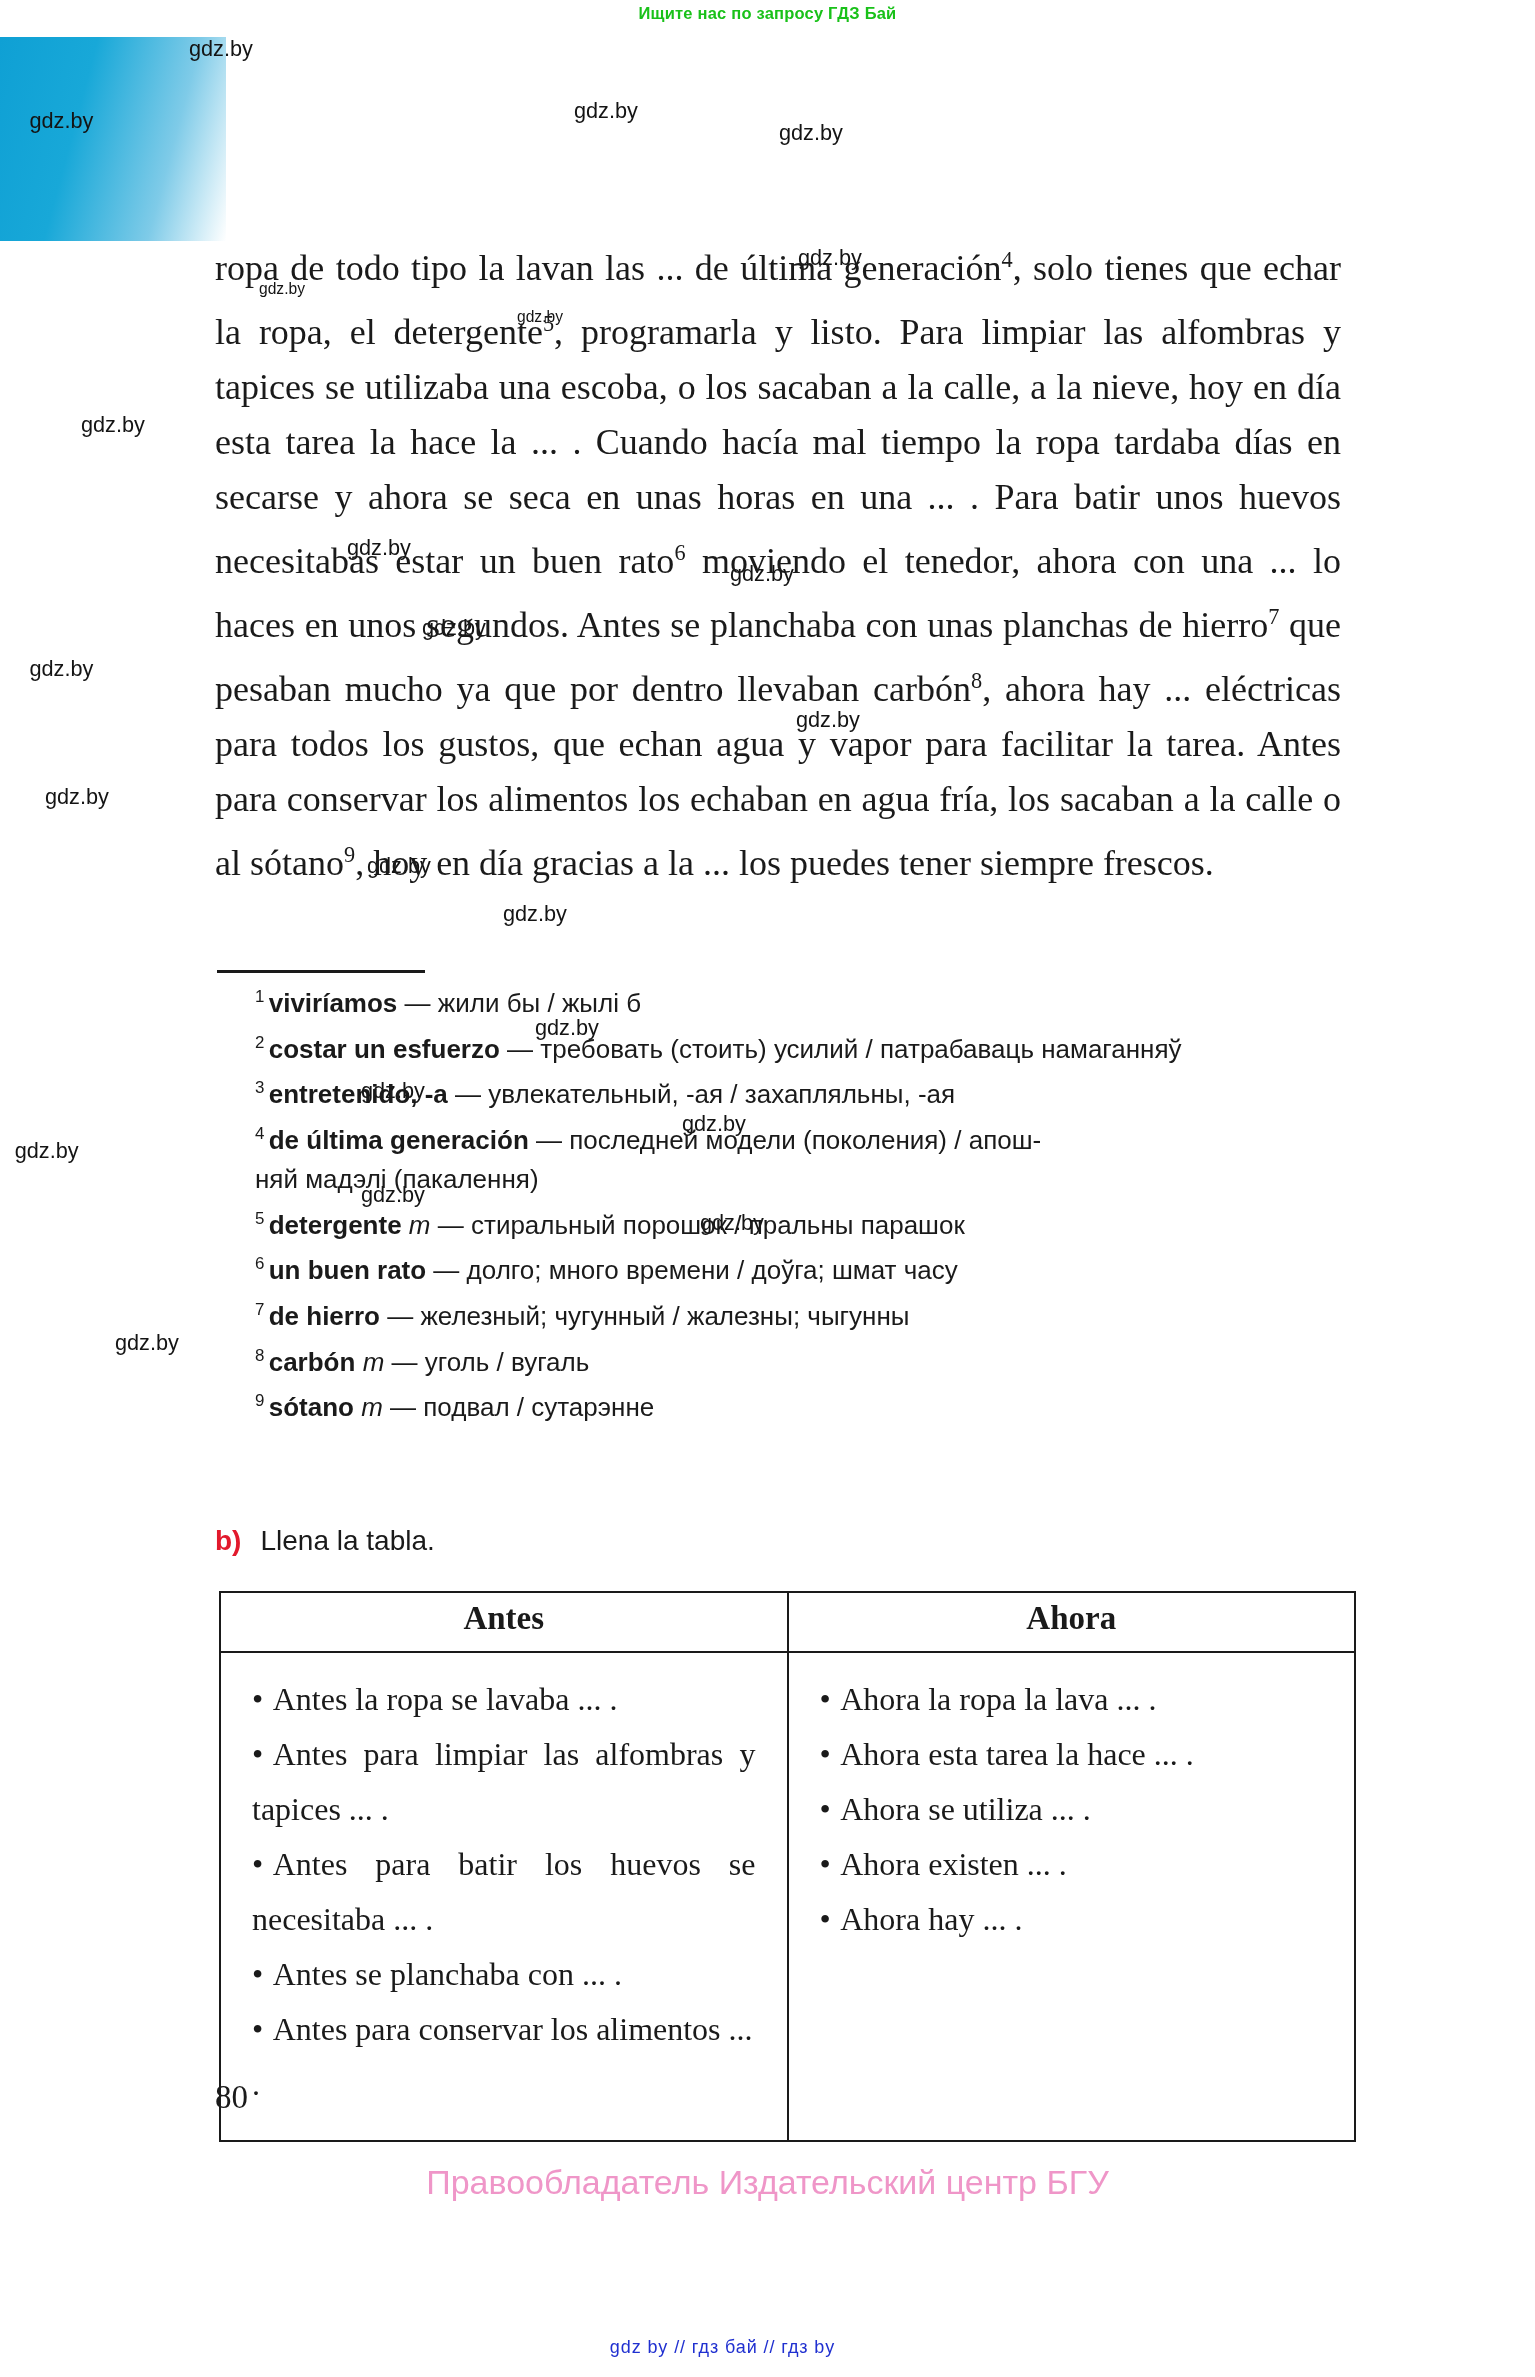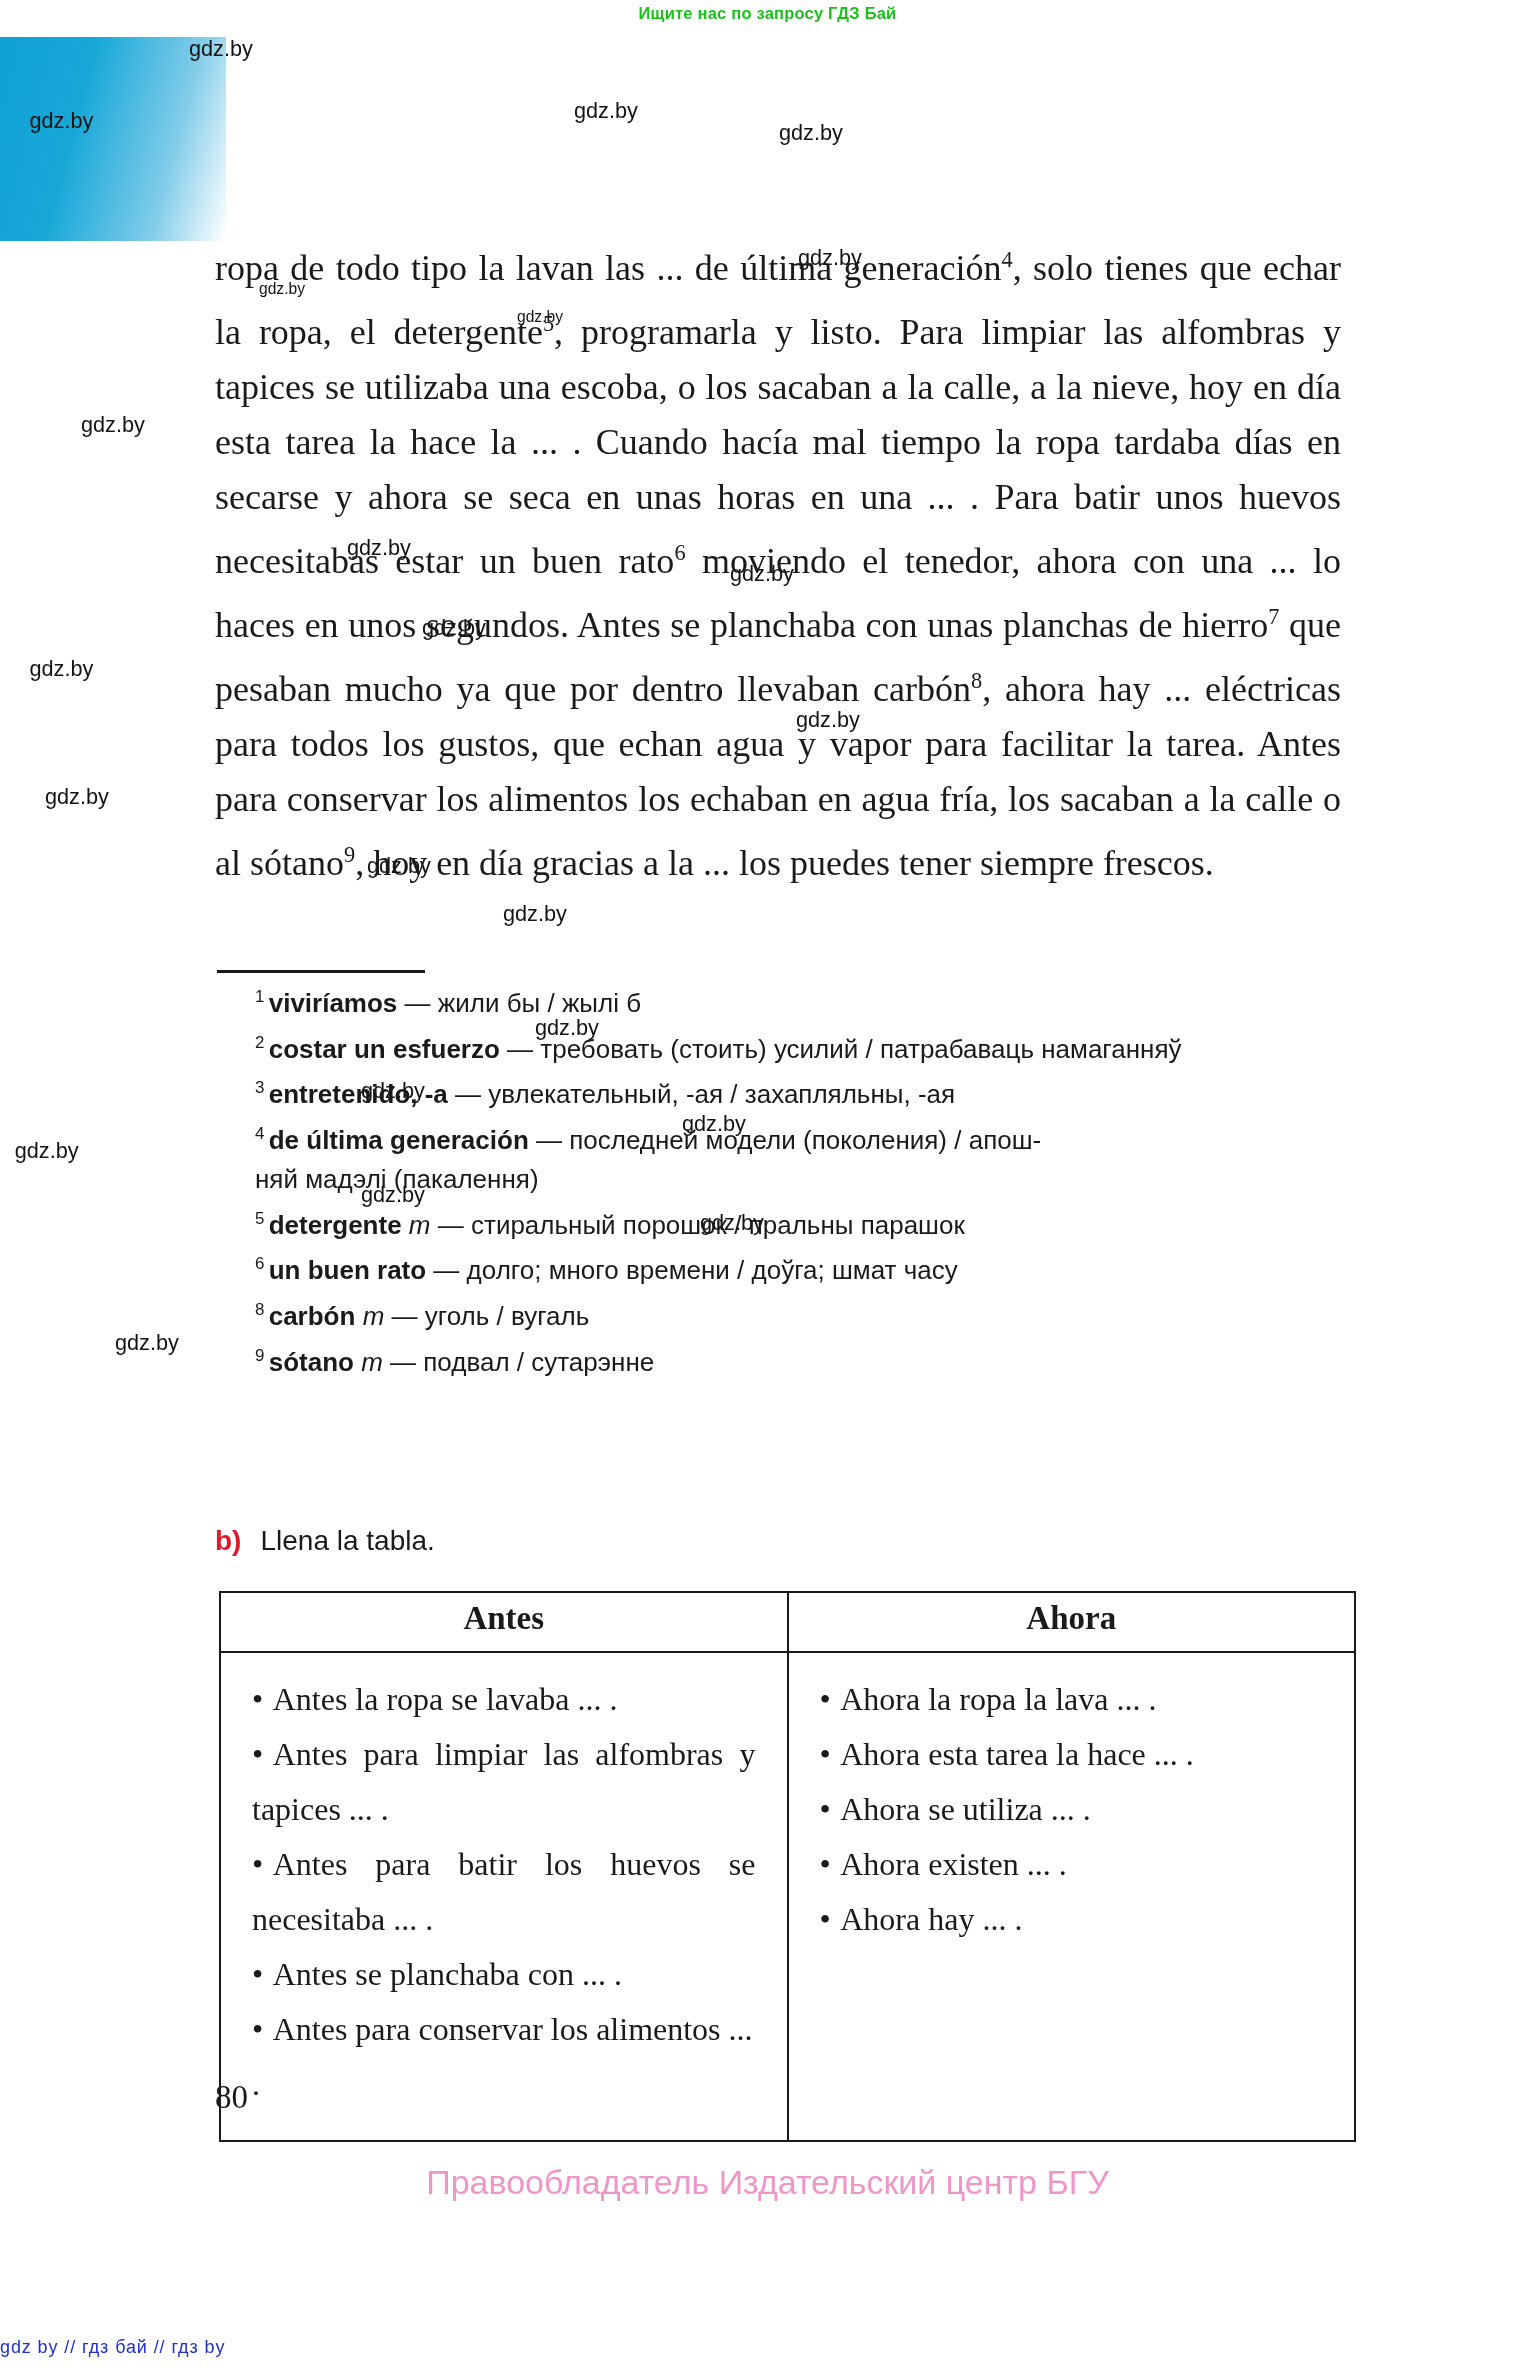--- a/index.html
+++ b/index.html
@@ -171,20 +171,21 @@
     font-size: 34px;
     color: #ef96c8;
   }
 
   
   .bottom-links {
     position: absolute;
     left: 0;
     top: 2337px;
     width: 1445px;
+    text-align: center;
     font-family: "Liberation Sans", sans-serif;
     font-size: 18px;
     color: #2030d0;
     letter-spacing: 0.9px;
   }
 </style>
 </head>
 <body>
 
 <div id="page">
@@ -223,20 +224,21 @@
 
   <div class="fn-rule"></div>
 
   <div class="footnotes" id="footnotes">
       <div class="fn"><sup>1</sup><b>viviríamos</b> — жили бы / жылі б</div>
       <div class="fn"><sup>2</sup><b>costar un esfuerzo</b> — требовать (стоить) усилий / патрабаваць намаганняў</div>
       <div class="fn"><sup>3</sup><b>entretenido, -a</b> — увлекательный, -ая / захапляльны, -ая</div>
       <div class="fn"><sup>4</sup><b>de última generación</b> — последней модели (поколения) / апош-<br>няй мадэлі (пакалення)</div>
       <div class="fn"><sup>5</sup><b>detergente</b> <i>m</i> — стиральный порошок / пральны парашок</div>
       <div class="fn"><sup>6</sup><b>un buen rato</b> — долго; много времени / доўга; шмат часу</div>
+      <div class="fn"><sup>7</sup><b>de hierro</b> — железный; чугунный / жалезны; чыгунны</div>
       <div class="fn"><sup>8</sup><b>carbón</b> <i>m</i> — уголь / вугаль</div>
       <div class="fn"><sup>9</sup><b>sótano</b> <i>m</i> — подвал / сутарэнне</div>
     </div>
 
   <div class="ex-b">
     <span class="marker">b)</span><span>Llena la tabla.</span>
   </div>
 
   <table class="tbl">
     <thead>

